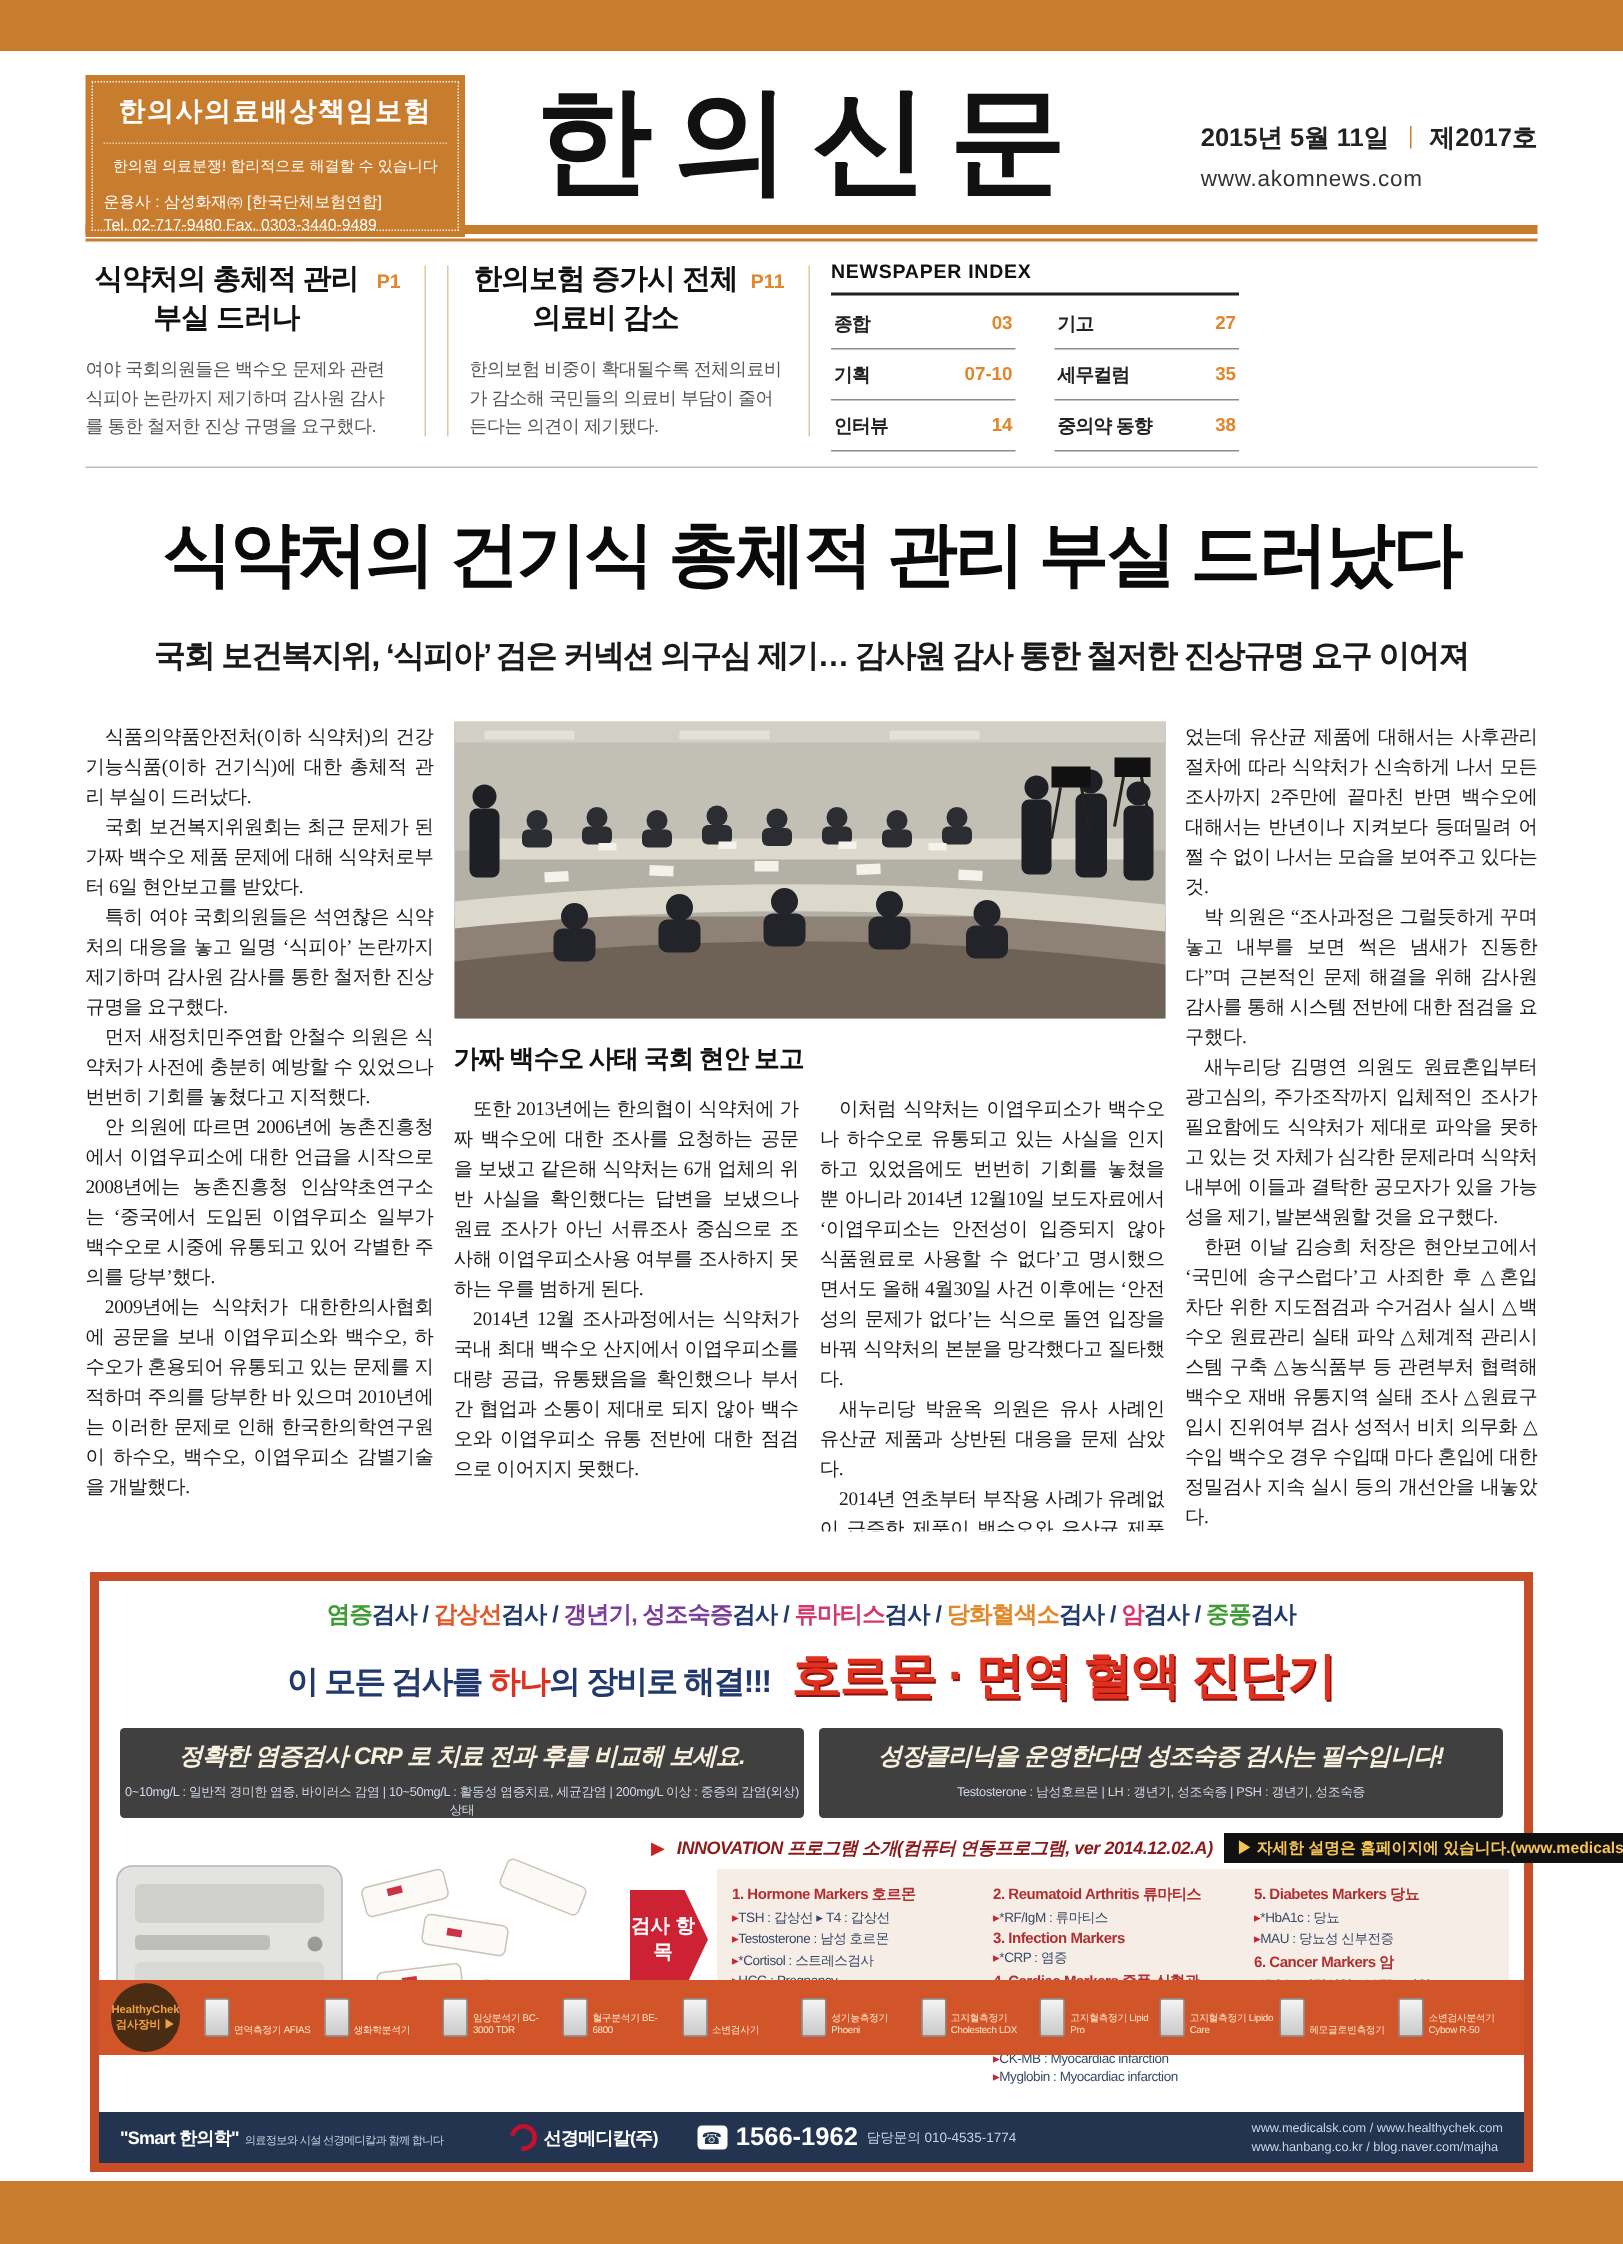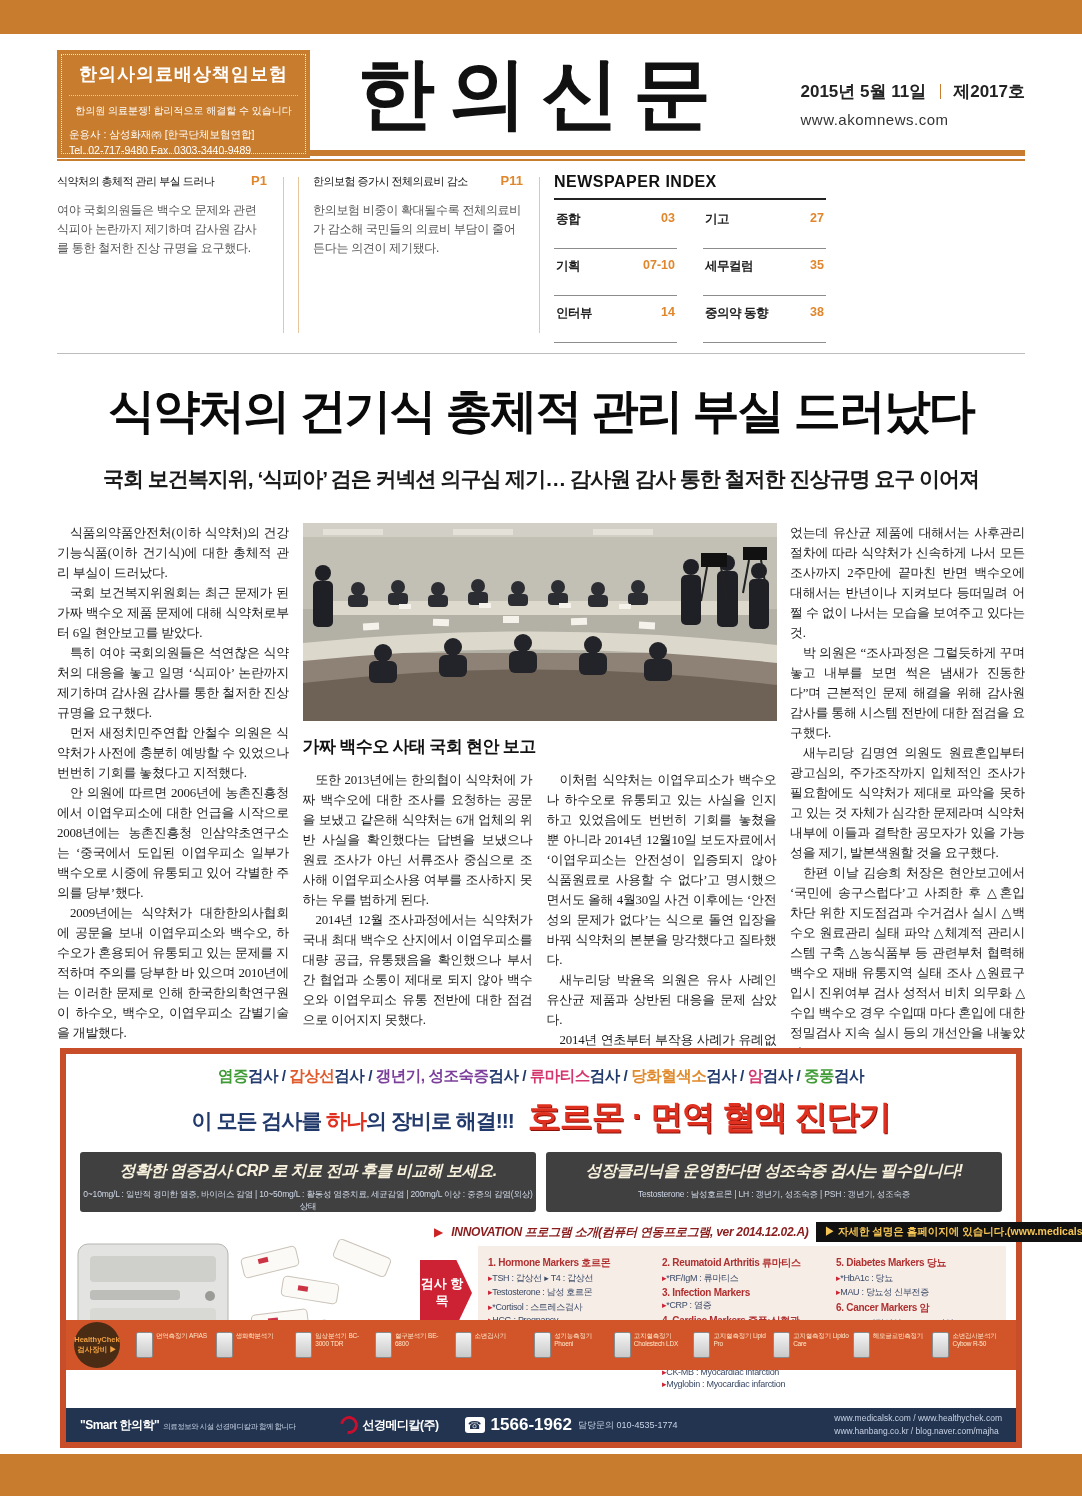--- a/index.html
+++ b/index.html
@@ -29,29 +29,29 @@
   .mh-site { font-size:15px; color:#333; margin-top:8px; letter-spacing:.5px; }
 
   .rule-thick { height:6px; background:#c87c2e; }
   .rule-thin-o { height:2px; background:#c87c2e; margin-top:3px; }
 
   
   .teaser-row { display:flex; padding:12px 0 10px 0; min-height:118px; }
   .teaser { width:226px; padding-right:16px; }
   .vsep { width:1px; background:#e6c69d; margin:4px 14px 10px 0; }
   .teaser-head { display:flex; justify-content:space-between; align-items:baseline; }
-  .teaser-head .h { font-size:11px; font-weight:normal; color:#111; letter-spacing:-0.5px; }
+  .teaser-head .h { font-size:19px; font-weight:bold; color:#111; letter-spacing:-0.5px;text-align:center; }
   .teaser-head .p { font-size:13px; font-weight:bold; color:#e0862c; margin-left:6px; }
   .teaser .sum { font-size:12px; color:#555; line-height:1.6; margin-top:12px; letter-spacing:-0.3px; }
 
   .np-index { width:272px; }
-  .np-index .ttl { font-size:16px; font-weight:900; color:#111; letter-spacing:.5px; padding-bottom:7px; border-bottom:2.5px solid #222; }
+  .np-index .ttl { font-size:13px; font-weight:900; color:#111; letter-spacing:.5px; padding-bottom:7px; border-bottom:2.5px solid #222; }
   .idx-grid { display:flex; gap:26px; margin-top:2px; }
   .idx-col { flex:1; }
-  .idx-row { display:flex; justify-content:space-between; font-size:12.5px; padding:9px 2px 20px 2px; border-bottom:1px solid #8c8c8c; }
+  .idx-row { display:flex; justify-content:space-between; font-size:12.5px; padding:9px 2px 7px 2px; border-bottom:1px solid #8c8c8c; }
   .idx-row .l { color:#222; font-weight:bold; letter-spacing:-0.5px; }
   .idx-row .n { color:#e0862c; font-weight:bold; }
 
   .rule-gray { height:1px; background:#bdbdbd; }
 
   
   .headline-wrap { text-align:center; padding:26px 0 20px 0; }
   .headline { font-size:47px; font-weight:900; color:#0a0a0a; letter-spacing:-2px; white-space:nowrap; }
   .subheadline { font-size:21px; font-weight:bold; color:#1a1a1a; letter-spacing:-1px; margin-top:22px; white-space:nowrap; }
 
@@ -87,21 +87,21 @@
   .ad-innov .it { font-size:12px; font-weight:900; font-style:italic; color:#8a1c1c; letter-spacing:-0.3px; }
   .ad-innov .bb { background:#111; color:#f5c454; font-size:10.5px; font-weight:bold; padding:3px 8px; }
   .badge { position:absolute; left:354px; top:40px; width:52px; height:66px; background:#cc2233; clip-path:polygon(0 0,70% 0,100% 50%,70% 100%,0 100%); color:#fff; font-size:13px; font-weight:bold; display:flex; align-items:center; justify-content:center; text-align:center; line-height:1.3; padding-right:8px; }
   .ad-lists { position:absolute; left:412px; right:10px; top:26px; bottom:4px; background:#f7ede7; display:flex; gap:14px; padding:8px 10px; }
   .ad-listcol { flex:1; }
   .lh { font-size:10px; font-weight:bold; color:#b03030; letter-spacing:-0.3px; margin-top:2px; }
   .li { font-size:9px; color:#3a4a66; letter-spacing:-0.3px; margin-top:1.5px; }
   .li::before { content:"\25B8 "; color:#cc2233; }
   .ad-devices { position:absolute; left:6px; top:6px; width:340px; height:142px; }
   .ad-strip { position:absolute; left:0; right:0; top:266px; height:50px; background:#d2552a; display:flex; align-items:center; padding:0 8px; gap:4px; overflow:hidden; }
-  .prod { display:flex; align-items:flex-start; gap:3px; flex:1; min-width:0; }
+  .prod { display:flex; align-items:flex-end; gap:3px; flex:1; min-width:0; }
   .prod .box { width:17px; height:26px; background:linear-gradient(#f4f4f4,#c9c9c9); border:1px solid #8a8a8a; border-radius:2px; flex:none; }
   .prod .lbl { font-size:6.5px; color:#ffe9c9; line-height:1.25; letter-spacing:-0.2px; overflow:hidden; }
   .prod-first { width:58px; flex:none; }
   .prod-first .circ { width:46px; height:46px; border-radius:50%; background:#4a2c14; color:#f0a040; font-size:7.5px; font-weight:bold; display:flex; align-items:center; justify-content:center; text-align:center; line-height:1.3; }
   .ad-footer { position:absolute; left:0; right:0; bottom:0; height:34px; background:#223450; display:flex; align-items:center; padding:0 14px; color:#fff; }
   .ad-footer .smart { font-size:12px; font-weight:bold; letter-spacing:-0.5px; }
   .ad-footer .smart small { font-size:7.5px; font-weight:normal; color:#c8d2e4; margin-left:4px; }
   .ad-footer .sk { margin-left:44px; display:flex; align-items:center; gap:5px; }
   .ad-footer .sk .swoosh { width:18px; height:18px; border-radius:50%; border:3px solid #c8102e; border-left-color:transparent; transform:rotate(-35deg); }
   .ad-footer .sk .skt { font-size:12px; font-weight:bold; letter-spacing:-0.5px; }

